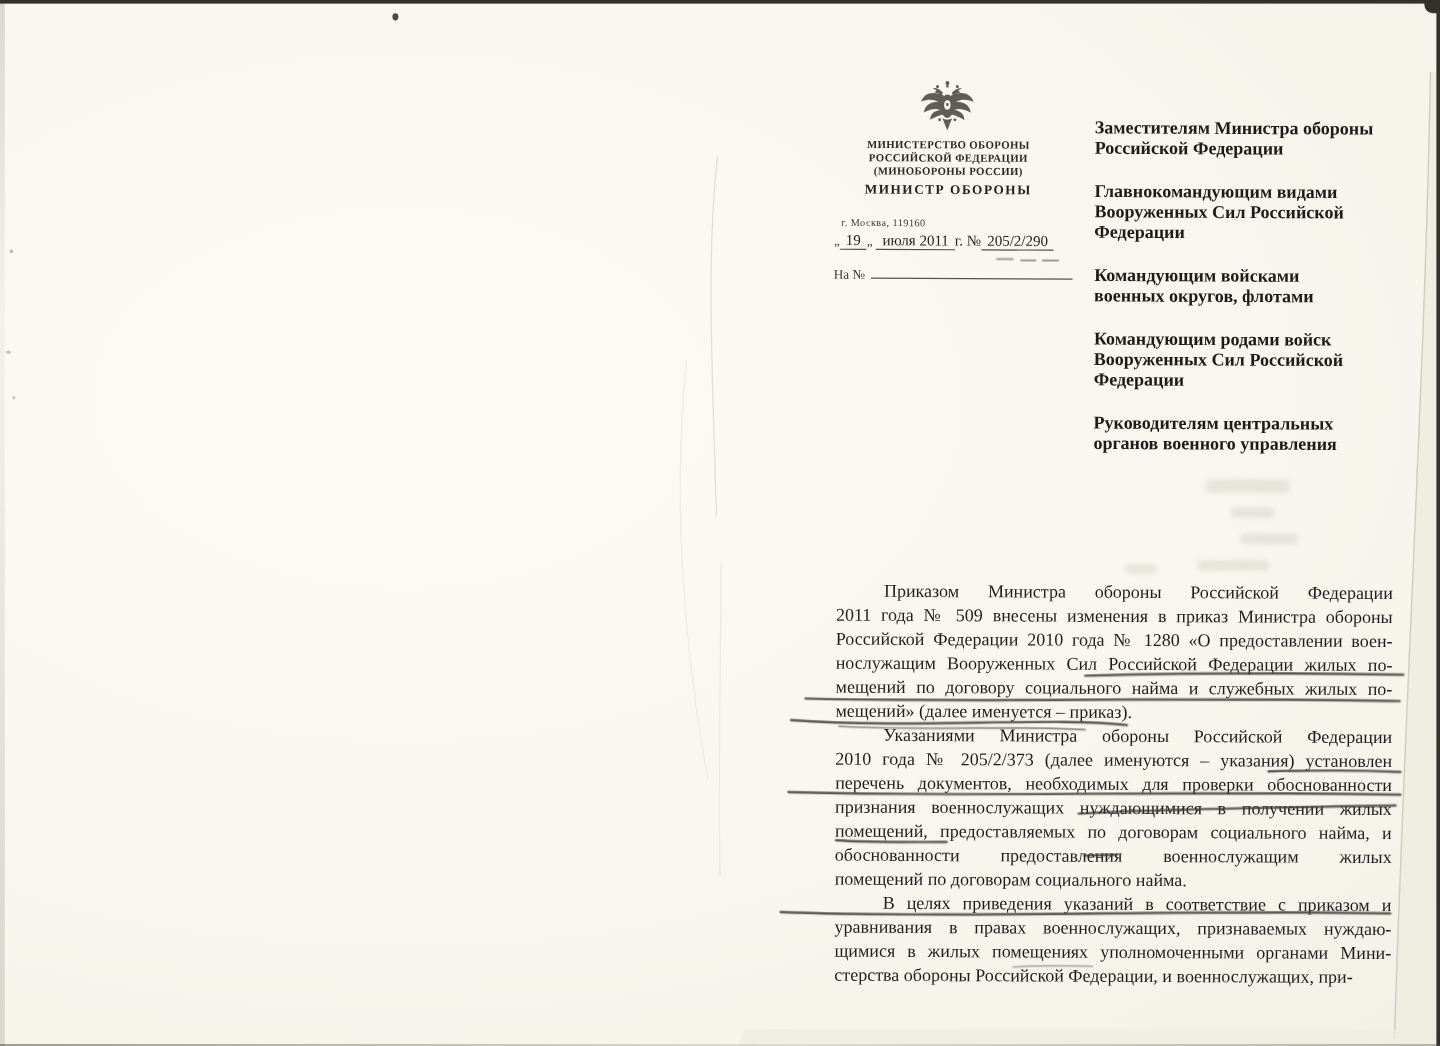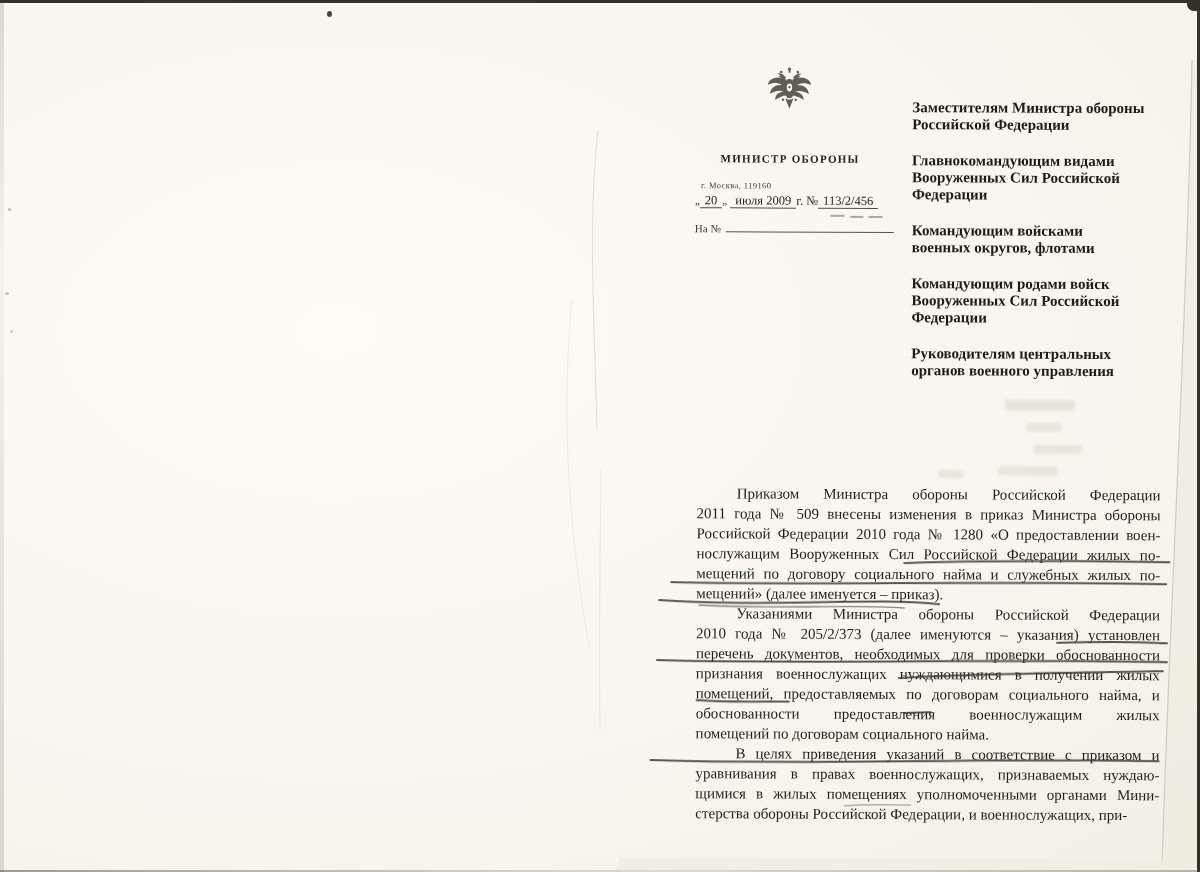--- a/index.html
+++ b/index.html
@@ -77,27 +77,30 @@
         <ellipse cx="32" cy="32" rx="7.2" ry="13"></ellipse>
         <path d="M26.5 45 L32 59 L37.5 45 C34 47.5 30 47.5 26.5 45 Z"></path>
         <circle cx="23.5" cy="47" r="1.6"></circle>
           <circle cx="40.5" cy="47" r="1.6"></circle>
       </g>
       <ellipse cx="32" cy="30.5" rx="3.6" ry="5.2" fill="#f8f6ee"></ellipse>
       <circle cx="32" cy="30" r="1.6" fill="#4c4840"></circle>
     </svg>
   </div>
 
+  <div class="abs ministry">МИНИСТЕРСТВО ОБОРОНЫ
+РОССИЙСКОЙ ФЕДЕРАЦИИ
+(МИНОБОРОНЫ РОССИИ)</div>
   <div class="abs minister-title">МИНИСТР ОБОРОНЫ</div>
   <div class="abs city-line">г. Москва, 119160</div>
 
   <div class="abs date-line">
-    <span class="q">„</span><span class="fill">20</span><span class="q">„</span>
-    <span class="fill">июля 2009</span><span>г.</span>
-    <span>№</span><span class="fill">113/2/456</span>
+    <span class="q">„</span><span class="fill">19</span><span class="q">„</span>
+    <span class="fill">июля 2011</span><span>г.</span>
+    <span>№</span><span class="fill">205/2/290</span>
   </div>
 
   <div class="abs ref-line">
     <span>На №</span><span class="ref-blank"></span>
   </div>
 
   <div class="abs addr-col">
     <div class="addressee">Заместителям Министра обороны
 Российской Федерации</div>
     <div class="addressee">Главнокомандующим видами

